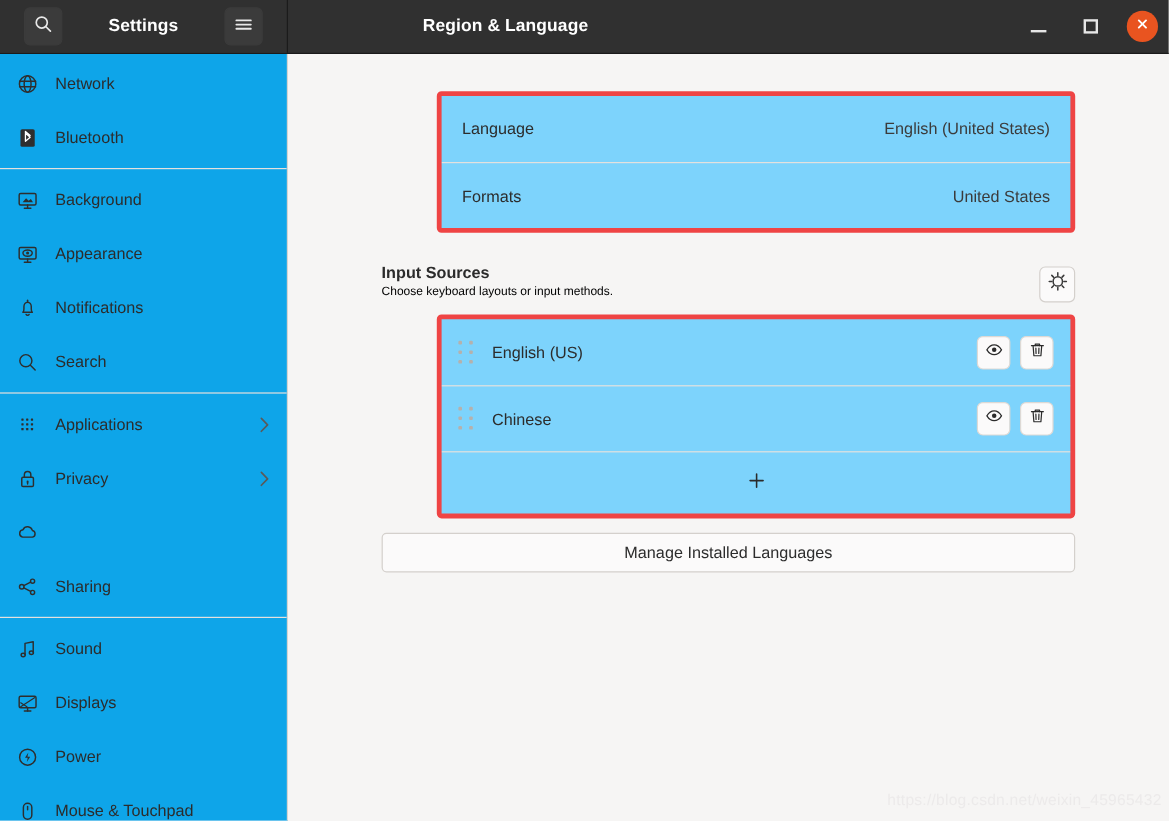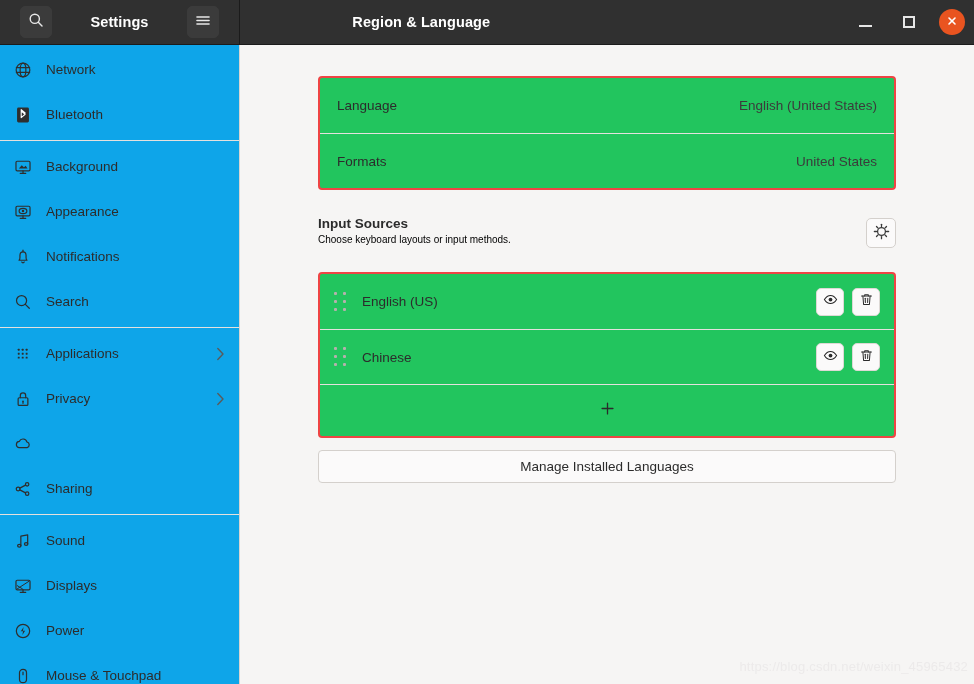--- a/index.html
+++ b/index.html
@@ -72,37 +72,38 @@
   }
   .side-label { font-size: 13.5px; flex: 1; color: #2c2c2c; }
   .side-chev { color: #5a5a5a; display: flex; align-items: center; }
   .side-sep { height: 1px; background: #e4e1de; margin: 3px 0; }
 
   
   .main { flex: 1; background: #f6f5f4; position: relative; overflow: hidden; }
   .content { width: 578px; margin: 0 auto; padding-top: 31px; }
 
   .card {
-    background: #22c55e;
-    border: 2px solid #ef4444;
+    background: #7dd3fc;
+    border: 4px solid #ef4444;
     border-radius: 4px;
     overflow: hidden;
+    margin-left: 46px;
   }
   .row {
     height: 55px; display: flex; align-items: center;
     padding: 0 17px; font-size: 13.5px; color: #2c2c2c;
     cursor: pointer;
   }
   .row + .row { border-top: 1px solid #e4e1de; }
   .row .k { flex: 1; }
   .row .v { color: #3b3b3b; }
 
   .section-head {
     display: flex; align-items: flex-start;
-    margin: 26px 0 24px 0;
+    margin: 26px 0 10px 0;
   }
   .section-text { flex: 1; }
   .section-title { font-size: 13.5px; font-weight: bold; color: #2b2b2b; margin-bottom: 3px; }
   .section-sub { font-size: 10px; color: #000000; }
   .icon-btn {
     width: 30px; height: 30px; border-radius: 5px;
     background: #fbfafa; border: 1px solid #d4d0cc;
     display: flex; align-items: center; justify-content: center;
     cursor: pointer; margin-top: 2px;
   }

